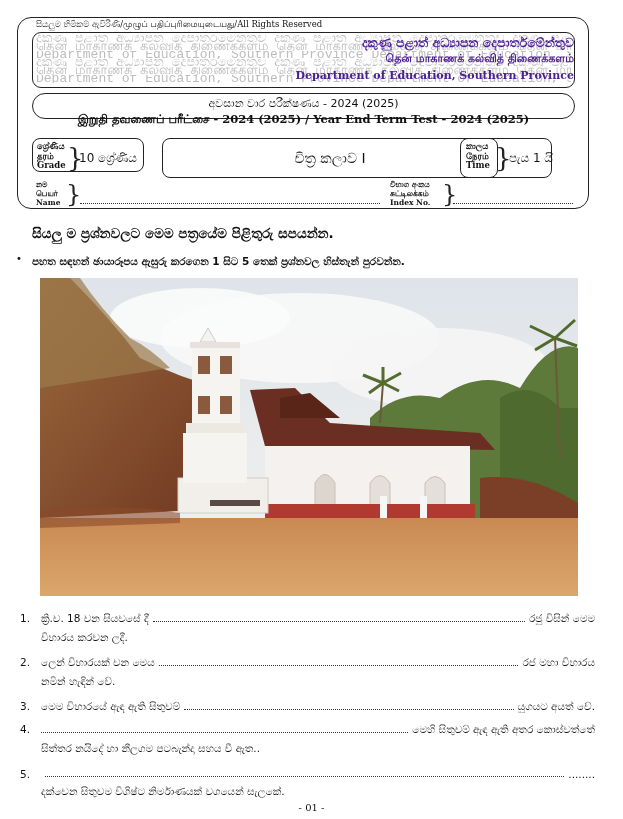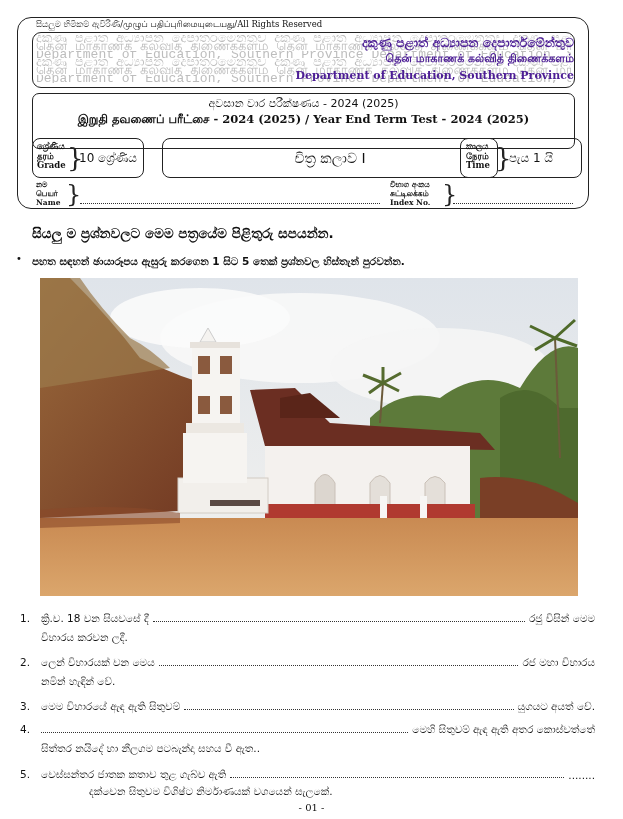--- a/index.html
+++ b/index.html
@@ -8,21 +8,21 @@
     .abs { position:absolute; }
     .outer { left:17px; top:17px; width:572px; height:192px; border:1.6px solid #222;
              border-radius:14px 14px 14px 14px; box-sizing:border-box; }
     .rights { left:36px; top:19px; font-size:8.5px; font-family:"DejaVu Serif", serif; white-space:nowrap; }
     .deptbox { left:32px; top:32px; width:543px; height:56px; border:1.3px solid #222; border-radius:9px;
                box-sizing:border-box; overflow:hidden; }
     .wm { position:absolute; left:3px; right:3px; font-size:13px; color:#bdbdbd; line-height:8.2px;
           white-space:nowrap; overflow:hidden; font-family:Liberation Mono, monospace; }
     .dept-title { position:absolute; left:4px; right:0; text-align:right; font-weight:bold; color:#4c1d95;
                   background:transparent; }
-    .testbox { left:32px; top:93px; width:543px; height:56px; border:1.3px solid #222; border-radius:7px; box-sizing:border-box; }
+    .testbox { left:32px; top:93px; width:543px; height:26px; border:1.3px solid #222; border-radius:19px; box-sizing:border-box; }
     .tline { position:absolute; left:0; right:0; text-align:center; white-space:nowrap; }
     .box { border:1.3px solid #222; border-radius:8px; box-sizing:border-box; }
     .lbl3 { font-size:8.5px; line-height:9.5px; font-weight:bold; }
     .brace { font-size:26px; line-height:26px; font-weight:normal; color:#222; }
     .dots { border-bottom:1px dotted #333; height:1px; }
     .q { position:absolute; left:20px; width:575px; font-size:10.5px; font-family:"DejaVu Sans", sans-serif; }
     .qn { position:absolute; left:0; }
     .qline { position:absolute; left:21px; right:0; display:flex; align-items:flex-end; white-space:nowrap; }
     .qline .fill { flex:1; border-bottom:1.2px dotted #333; margin:0 4px 3px 4px; }
     .photo { left:40px; top:278px; width:538px; height:318px; overflow:hidden; }
@@ -43,35 +43,35 @@
   <div class="dept-title" style="top:2px;font-size:12.5px;font-family:'DejaVu Sans',sans-serif;">දකුණු පළාත් අධ්‍යාපන දෙපාර්තමේන්තුව</div>
   <div class="dept-title" style="top:19px;font-size:11px;font-family:'DejaVu Sans',sans-serif;">தென் மாகாணக் கல்வித் திணைக்களம்</div>
   <div class="dept-title" style="top:36px;font-size:11px;font-family:'DejaVu Serif',serif;">Department of Education, Southern Province</div>
 </div>
 
 <div class="abs testbox">
   <div class="tline" style="top:3px;font-size:11px;font-family:'DejaVu Sans',sans-serif;">අවසාන වාර පරීක්ෂණය - 2024 (2025)</div>
   <div class="tline" style="top:18px;font-size:11.5px;font-weight:bold;font-family:'DejaVu Serif',serif;">இறுதி தவணைப் பரீட்சை - 2024 (2025) / Year End Term Test - 2024 (2025)</div>
 </div>
 
-<div class="abs box" style="left:32px;top:138px;width:112px;height:40px;">
+<div class="abs box" style="left:32px;top:138px;width:112px;height:34px;">
   <div class="abs lbl3" style="left:4px;top:3px;">
     <div>ශ්‍රේණිය</div>
     <div>தரம்</div>
     <div>Grade</div>
   </div>
   <div class="abs brace" style="left:34px;top:6px;">}</div>
   <div class="abs" style="left:46px;top:12px;font-size:12px;white-space:nowrap;font-family:'DejaVu Sans',sans-serif;">10 ශ්‍රේණිය</div>
 </div>
 
 <div class="abs box" style="left:162px;top:138px;width:336px;height:40px;">
   <div class="abs" style="left:0;right:0;top:11px;text-align:center;font-size:14px;font-family:'DejaVu Sans',sans-serif;">චිත්‍ර කලාව I</div>
 </div>
 
-<div class="abs box" style="left:460px;top:138px;width:122px;height:40px;">
+<div class="abs box" style="left:460px;top:138px;width:92px;height:40px;">
   <div class="abs lbl3" style="left:5px;top:3px;">
     <div>කාලය</div>
     <div>நேரம்</div>
     <div>Time</div>
   </div>
   <div class="abs brace" style="left:34px;top:6px;">}</div>
   <div class="abs" style="left:48px;top:12px;font-size:12px;white-space:nowrap;font-family:'DejaVu Sans',sans-serif;">පැය 1 යි</div>
 </div>
 
 <div class="abs lbl3" style="left:36px;top:180px;font-size:7.5px;line-height:9px;">
@@ -194,20 +194,19 @@
   <div class="qline" style="top:0;">
     <span class="fill" style="margin-left:0;"></span>
     <span>මෙහි සිතුවම් ඇඳ ඇති අතර කොස්වත්තේ</span>
   </div>
   <div class="abs" style="left:21px;top:19px;">සිත්තර නයිදේ හා නීලගම පටබැන්දා සහය වී ඇත..</div>
 </div>
 
 <div class="q" style="top:768px;height:36px;">
   <span class="qn">5.</span>
   <div class="qline" style="top:0;">
-    <span>වෙස්සන්තර ජාතක කතාව තුළ ගැබ්ව ඇති</span>
     <span class="fill"></span>
     <span>........</span>
   </div>
-  <div class="abs" style="left:21px;top:17px;margin-left:48px;">දක්වෙන සිතුවම විශිෂ්ට නිර්මාණයක් වශයෙන් සැලකේ.</div>
+  <div class="abs" style="left:21px;top:17px;">දක්වෙන සිතුවම විශිෂ්ට නිර්මාණයක් වශයෙන් සැලකේ.</div>
 </div>
 
 <div class="abs" style="left:0;right:0;top:802px;text-align:center;font-size:10px;font-family:'DejaVu Serif',serif;">- 01 -</div>
 
 </body></html>

